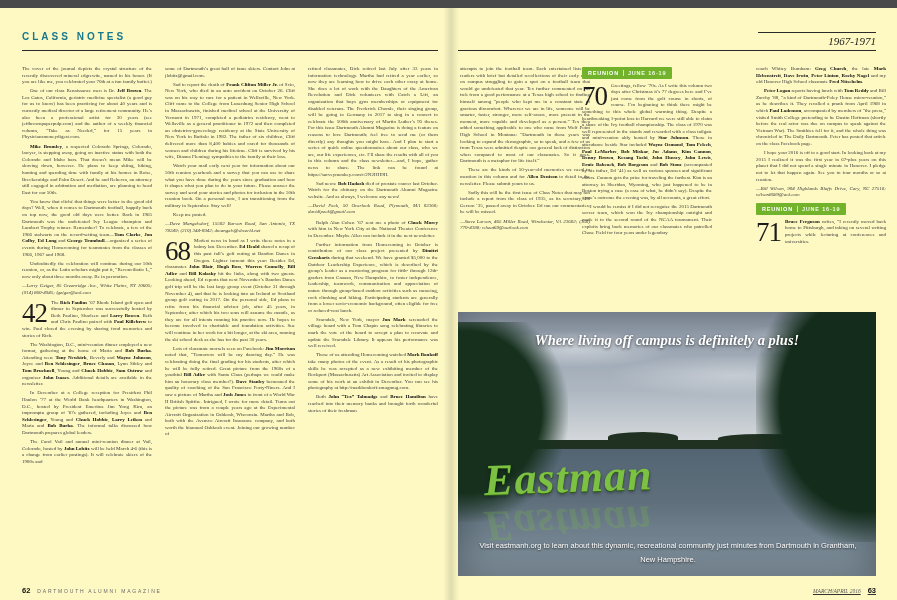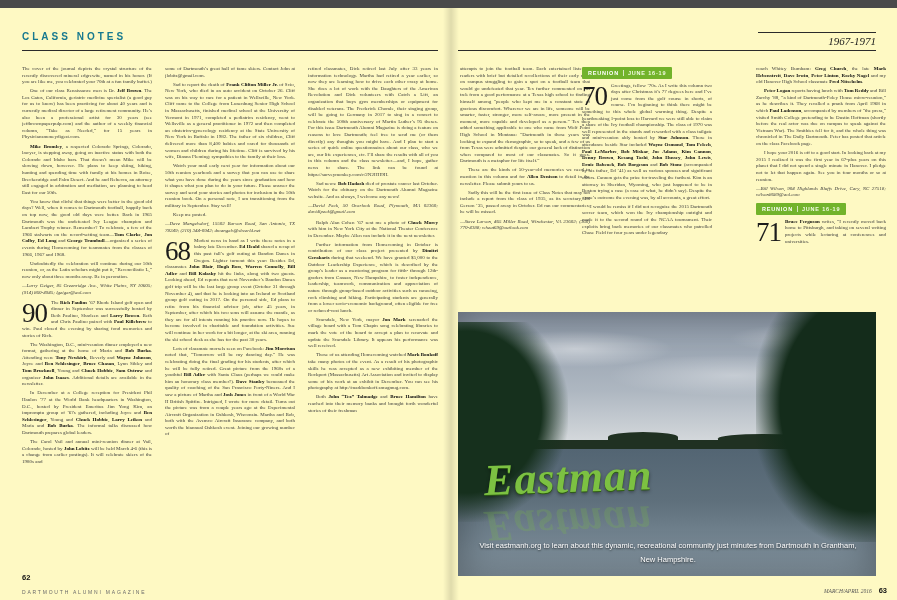--- a/index.html
+++ b/index.html
@@ -92,22 +92,22 @@
     font-size:44px;font-style:italic;font-weight:bold;color:#7cc142;
     transform:scaleY(-1) rotate(2deg);opacity:.22;letter-spacing:1px;
   }
   .ad-caption{
     position:absolute;left:16px;right:14px;bottom:9px;text-align:center;
     color:#fff;font-family:"Liberation Sans",sans-serif;
     font-size:7.5px;line-height:14px;text-shadow:0 1px 2px rgba(0,0,0,.7);
   }
   
   .footer{position:absolute;bottom:13px;display:flex;align-items:baseline;gap:7px;}
-  .footer-left{left:22px;flex-direction:column;}
-  .footer-right{right:10px;}
+  .footer-left{left:22px;}
+  .footer-right{right:21px;text-decoration:underline;}
   .pagenum{font-family:"Liberation Sans",sans-serif;font-weight:bold;font-size:7.5px;color:#111;}
   .magname{font-family:"Liberation Sans",sans-serif;font-size:5px;letter-spacing:1.8px;color:#6a6a6a;}
   .issue{font-style:italic;font-size:5.5px;color:#555;}
 </style>
 </head>
 <body>
 
 <div class="spread">
 
   <div class="kicker">CLASS NOTES</div>
@@ -116,21 +116,21 @@
   <div class="years">1967-1971</div>
   <div class="rule rule-right"></div>
 
   <div class="col col-left c1">
       <p class="para noindent">The cover of the journal depicts the crystal structure of the recently discovered mineral edgrewite, named in his honor. (If you are like me, you celebrated your 70th at a fun family buffet.)</p>
       <p class="para">One of our class Renaissance men is Dr. <b>Jeff Brown</b>. The Los Gatos, California, geriatric medicine specialist (a good guy for us to know) has been practicing for about 40 years and is currently medical director of a large retirement community. He’s also been a professional artist for 30 years (see jeffbrownpaperpulp.com) and the author of a weekly financial column, “Take as Needed,” for 15 years in Physiciansmoneydigest.com.</p>
       <p class="para"><b>Mike Bromley</b>, a respected Colorado Springs, Colorado, lawyer, is stepping away, going on inactive status with both the Colorado and Idaho bars. That doesn’t mean Mike will be slowing down, however. He plans to keep skiing, hiking, hunting and spending time with family at his homes in Boise, Breckenridge and Palm Desert. And he and Rebecca, an attorney still engaged in arbitration and mediation, are planning to head East for our 50th.</p>
       <p class="para">You know that cliché that things were better in the good old days? Well, when it comes to Dartmouth football, happily back on top now, the good old days were better. Back in 1965 Dartmouth was the undefeated Ivy League champion and Lambert Trophy winner. Remember? To celebrate, a few of the 1966 stalwarts on the record-setting team—<b>Tom Clarke</b>, <b>Jon Colby</b>, <b>Ed Long</b> and <b>George Trumbull</b>—organized a series of events during Homecoming for teammates from the classes of 1966, 1967 and 1968.</p>
       <p class="para">Undoubtedly the celebration will continue during our 50th reunion, or, as the Latin scholars might put it, “Reconciliatio L,” now only about three months away. Be in peroration.</p>
       <p class="sig">—Larry Geiger, 85 Greenridge Ave., White Plains, NY 10605; (914) 860-4945; lgeiger@aol.com</p>
-      <p class="para noindent"><span class="dropnum">90</span>The <b>Rich Paulins</b> ’67 Rhode Island golf open and dinner in September was successfully hosted by Beth Paulino, Sharleen and <b>Larry Bowen</b>. Beth and Chris Paulino paired with <b>Paul Killebrew</b> to win. Paul closed the evening by sharing fond memories and stories of Rich.</p>
+      <p class="para noindent"><span class="dropnum">42</span>The <b>Rich Paulins</b> ’67 Rhode Island golf open and dinner in September was successfully hosted by Beth Paulino, Sharleen and <b>Larry Bowen</b>. Beth and Chris Paulino paired with <b>Paul Killebrew</b> to win. Paul closed the evening by sharing fond memories and stories of Rich.</p>
       <p class="para">The Washington, D.C., mini-reunion dinner employed a new format, gathering at the home of Maria and <b>Bob Burka</b>. Attending were <b>Tony Newkirk</b>, Beverly and <b>Wayne Johnson</b>, Joyce and <b>Ben Schlesinger</b>, <b>Bruce Chasan</b>, Lynn Sibley and <b>Tom Brucknell</b>, Young and <b>Chuck Hobbie</b>, <b>Sam Ostrow</b> and organizer <b>John Isaacs</b>. Additional details are available in the newsletter.</p>
       <p class="para">In December at a College reception for President Phil Hanlon ’77 at the World Bank headquarters in Washington, D.C., hosted by President Emeritus Jim Yong Kim, an impromptu group of ’67s gathered, including Joyce and <b>Ben Schlesinger</b>, Young and <b>Chuck Hobbie</b>, <b>Larry Leiken</b> and Maria and <b>Bob Burka</b>. The informal talks discussed how Dartmouth prepares global leaders.</p>
       <p class="para">The Carol Vail and annual mini-reunion dinner at Vail, Colorado, hosted by <b>John Lobitz</b> will be held March 4-6 (this is a change from earlier postings). It will celebrate skiers of the 1980s and</p>
     </div>
   <div class="col col-left c2">
       <p class="para noindent">some of Dartmouth’s great hall of fame skiers. Contact John at jlobitz@gmail.com.</p>
       <p class="para">Sad to report the death of <b>Frank Clifton Miller Jr.</b> of Scio, New York, who died in an auto accident on October 26. Cliff was on his way to care for a patient in Wellsville, New York. Cliff came to the College from Lunenburg Senior High School in Massachusetts, finished medical school at the University of Vermont in 1971, completed a pediatrics residency, went to Wellsville as a general practitioner in 1972 and then completed an obstetrics-gynecology residency at the State University of New York in Buffalo in 1982. The father of six children, Cliff delivered more than 8,400 babies and cared for thousands of women and children during his lifetime. Cliff is survived by his wife, Dianna Fleming; sympathies to the family at their loss.</p>
       <p class="para">Watch your mail early next year for information about our 50th reunion yearbook and a survey that you can use to share what you have done during the years since graduation and how it shapes what you plan to do in your future. Please answer the survey and send your stories and photos for inclusion in the 50th reunion book. On a personal note, I am transitioning from the military in September. Stay well!</p>
       <p class="para">Keep me posted.</p>
       <p class="sig">—Dave Mangelsdorf, 15502 Barson Road, San Antonio, TX 78249; (210) 344-0942; dmangels@sbcerld.net</p>
@@ -163,20 +163,21 @@
       </div><p class="para noindent"><span class="dropnum">71</span><b>Bruce Ferguson</b> writes, “I recently moved back home to Pittsburgh, and taking on several writing projects while lecturing at conferences and universities.</p></div>
 
   <div class="gutter"></div>
 
   <div class="ad">
     <div class="shore"></div>
     <div class="shore-bump bump1"></div>
     <div class="shore-bump bump2"></div>
     <div class="tree tree-left"></div>
     <div class="tree tree-right"></div>
+    <div class="ad-headline">Where living off campus is definitely a plus!</div>
     <div class="ad-logo">Eastman</div>
     <div class="ad-logo-reflection">Eastman</div>
     <div class="ad-caption">Visit eastmanh.org to learn about this dynamic, recreational community just minutes from Dartmouth in Grantham, New Hampshire.</div>
   </div>
 
   <div class="footer footer-left">
     <span class="pagenum">62</span>
     <span class="magname">DARTMOUTH ALUMNI MAGAZINE</span>
   </div>
   <div class="footer footer-right">

